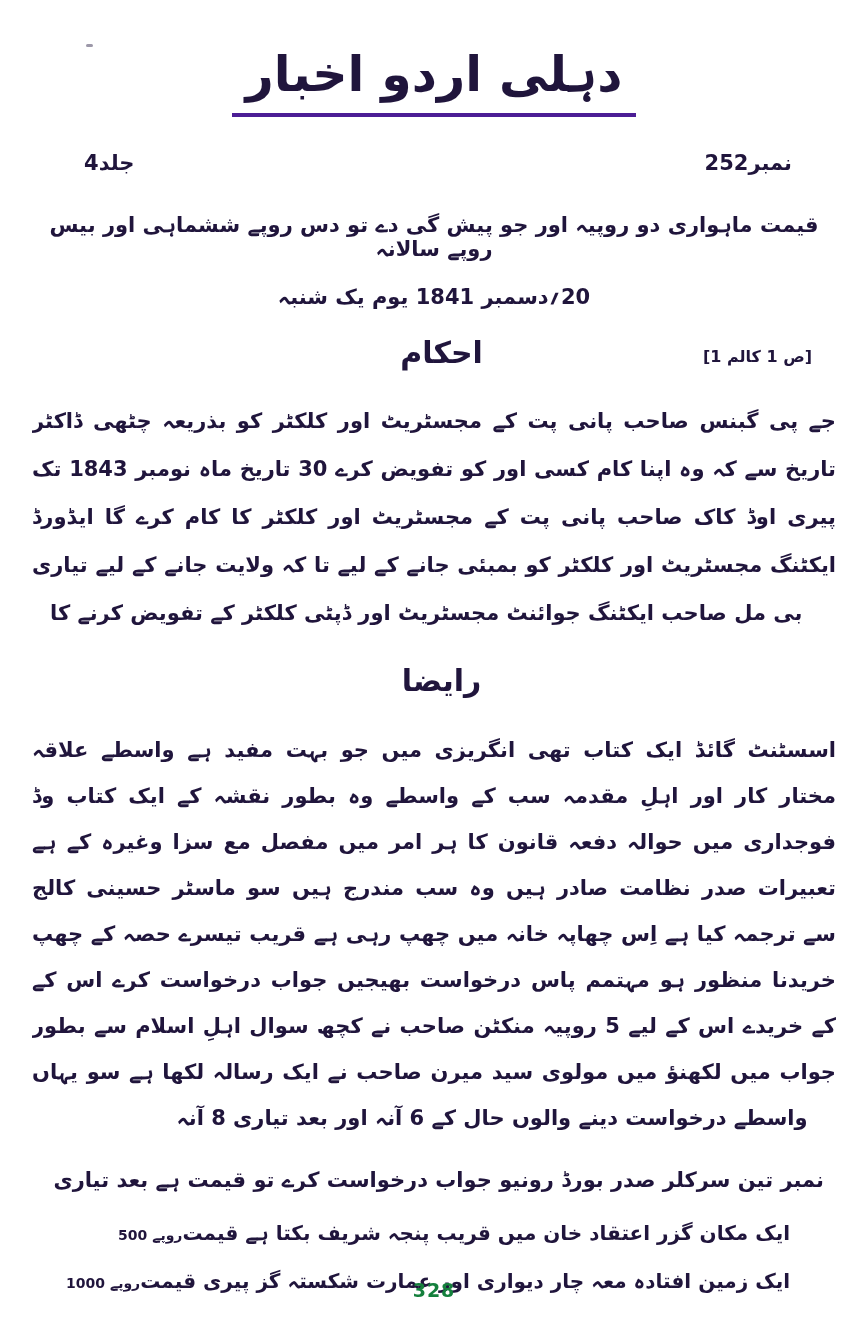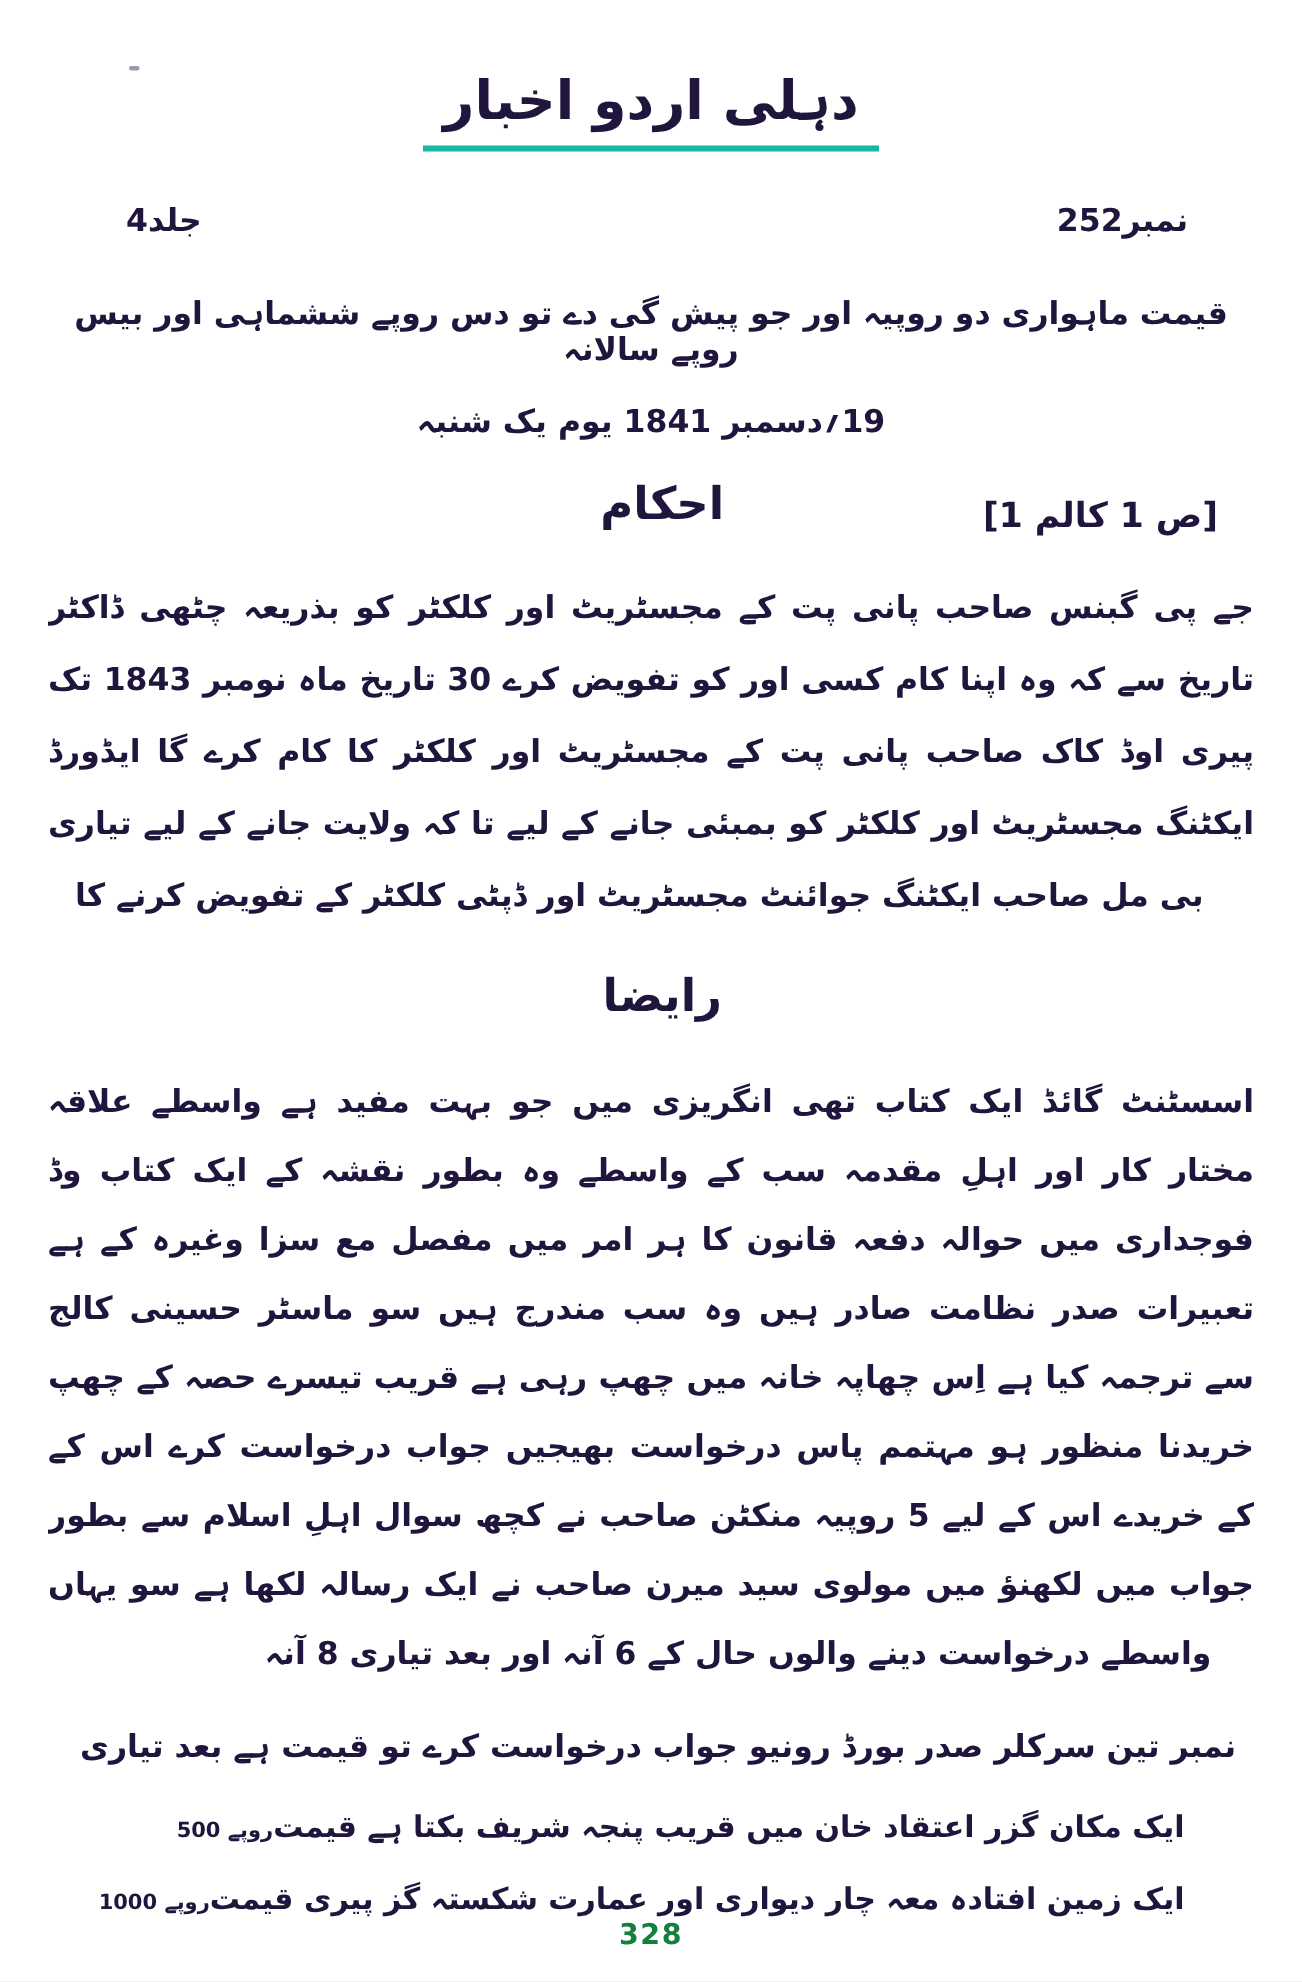--- a/index.html
+++ b/index.html
@@ -12,41 +12,41 @@
     font-family:"DejaVu Sans","DejaVu Serif",sans-serif;
     direction:rtl;
     overflow:hidden;
     box-sizing:border-box;
   }
   .speck{position:absolute;top:44px;left:86px;width:7px;height:3px;background:#5a5370;border-radius:2px;opacity:.6;}
 
   .masthead-title{margin:46px 0 0;text-align:center;font-weight:bold;}
   .title-inner{
     display:inline-block;
-    font-size:36px;
+    font-size:49px;
     line-height:1.2;
     padding:0 14px 8px;
-    border-bottom:4px solid #14b8a6;
+    border-bottom:4px solid #4c1d95;
   }
 
   .issue-row{
     display:flex;justify-content:space-between;align-items:center;
     margin-top:26px;
     padding:0 76px 0 84px;
     font-size:21px;font-weight:bold;
     height:40px;
   }
 
   .center-line{text-align:center;margin:0;font-weight:bold;}
   .price-line{margin-top:30px;font-size:21px;padding:0 40px;}
   .date-line{margin-top:24px;font-size:21px;}
 
   .section-head{position:relative;margin-top:26px;height:50px;}
   .section-head h2{margin:0;text-align:center;font-size:30px;font-weight:bold;padding-left:15px;}
-  .col-ref{position:absolute;right:56px;top:12px;font-size:23px;font-weight:bold;}
+  .col-ref{position:absolute;right:56px;top:12px;font-size:16px;font-weight:bold;}
 
   .para{padding:0 32px;font-size:21px;font-weight:bold;}
   .para-ahkam{margin-top:12px;}
   .para-ishtihar{margin-top:14px;}
   .line{
     height:48px;line-height:48px;
     overflow:hidden;
   }
   .para-ishtihar .line{height:46px;line-height:46px;}
   .just{text-align:justify;text-align-last:justify;}
@@ -91,21 +91,21 @@
     <span class="title-inner">دہلی اردو اخبار</span>
   </h1>
 
   <div class="issue-row">
     <span>نمبر252</span>
     <span>جلد4</span>
   </div>
 
   <p class="center-line price-line">قیمت ماہواری دو روپیہ اور جو پیش گی دے تو دس روپے ششماہی اور بیس روپے سالانہ</p>
 
-  <p class="center-line date-line">19؍دسمبر 1841 یوم یک شنبہ</p>
+  <p class="center-line date-line">20؍دسمبر 1841 یوم یک شنبہ</p>
 
   <div class="section-head">
     <span class="col-ref">[ص 1 کالم 1]</span>
     <h2>احکام</h2>
   </div>
 
   <div class="para para-ahkam">
     <div class="line just">جے پی گبنس صاحب پانی پت کے مجسٹریٹ اور کلکٹر کو بذریعہ چٹھی ڈاکٹر صاحب کے پہاڑ پر جانے کے (کذا)</div>
     <div class="line just">تاریخ سے کہ وہ اپنا کام کسی اور کو تفویض کرے 30 تاریخ ماہ نومبر 1843 تک رخصت عنایت ہوئی۔ طامس</div>
     <div class="line just">پیری اوڈ کاک صاحب پانی پت کے مجسٹریٹ اور کلکٹر کا کام کرے گا ایڈورڈ تھارن ٹن صاحب مظفر نگر کے</div>

